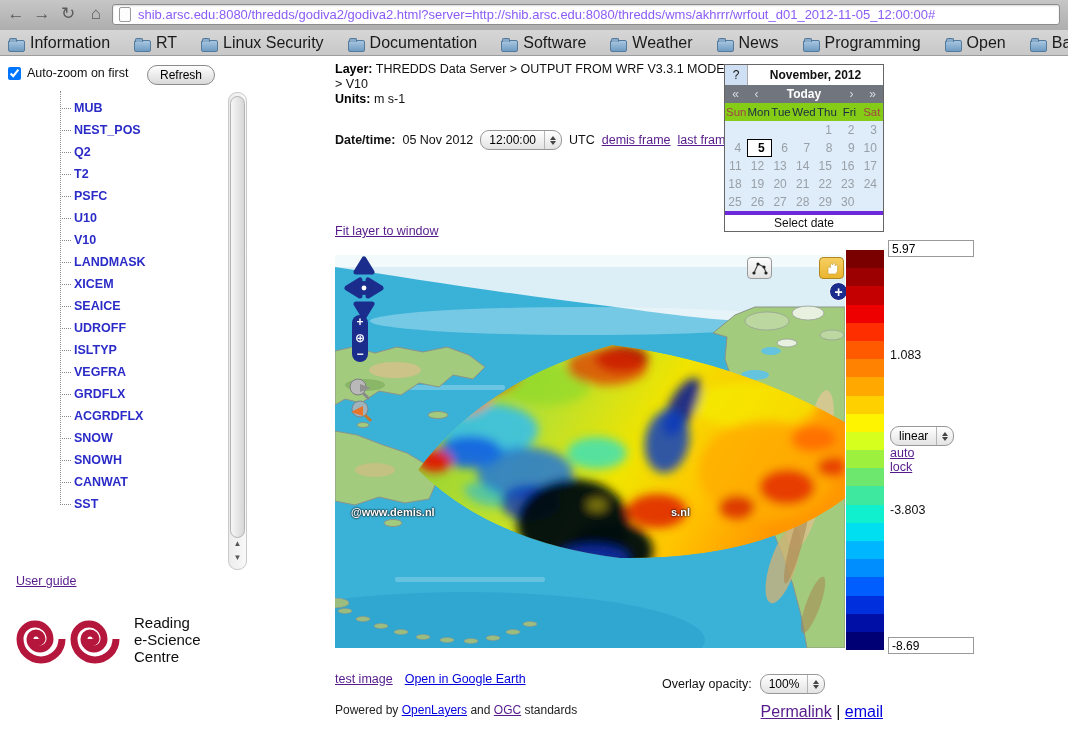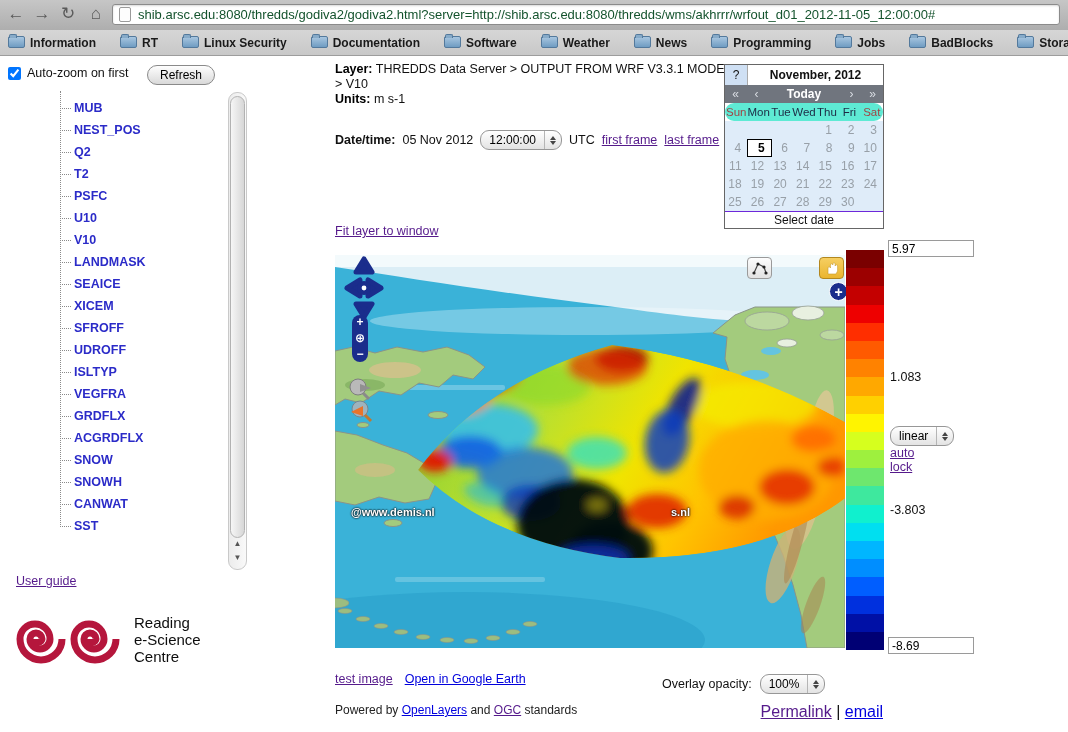--- a/index.html
+++ b/index.html
@@ -9,26 +9,26 @@
 
   
   #chrome{left:0;top:0;width:1068px;height:30px;
     background:linear-gradient(#c6c6c6,#aeaeae);border-bottom:1px solid #8e8e8e;}
   .navbtn{position:absolute;top:2px;width:24px;height:24px;color:#5a5a5a;
     font-size:17px;line-height:24px;text-align:center;cursor:default;}
   #urlbar{position:absolute;left:112px;top:4px;width:948px;height:21px;background:#fff;
     border:1px solid #8b8b8b;border-radius:3px;box-shadow:inset 0 1px 2px rgba(0,0,0,.15);
     display:flex;align-items:center;padding:0 6px;box-sizing:border-box;}
   #urlbar .doc{width:10px;height:13px;border:1px solid #9a9a9a;border-radius:2px;background:#fdfdfd;margin-right:7px;flex:none;}
-  #urltext{font-size:13px;color:#14532d;white-space:nowrap;overflow:hidden;}
+  #urltext{font-size:13px;color:#8b5cf6;white-space:nowrap;overflow:hidden;}
 
   
   #bmbar{left:0;top:30px;width:1068px;height:26px;background:linear-gradient(#d6d6d6,#c8c8c8);
     border-bottom:1px solid #9d9d9d;display:flex;align-items:center;padding:0 8px;box-sizing:border-box;gap:24px;}
-  .bm{display:flex;align-items:flex-start;gap:5px;font-size:12px;color:#1a1a1a;white-space:nowrap;font-weight:bold;}
+  .bm{display:flex;align-items:flex-end;gap:5px;font-size:16px;color:#1a1a1a;white-space:nowrap;}
   .folder{width:15px;height:10px;background:linear-gradient(#a8c6e0,#6f9cc2);
     border:1px solid #53799c;border-radius:2px;position:relative;flex:none;}
   .folder::before{content:"";position:absolute;left:0;top:-3px;width:6px;height:3px;
     background:#87abc9;border:1px solid #53799c;border-bottom:none;border-radius:2px 2px 0 0;}
 
   
   #autorow{left:8px;top:66px;display:flex;align-items:center;gap:6px;}
   #autorow input{width:13px;height:13px;margin:0;}
   #refreshbtn{position:absolute;left:147px;top:65px;padding:2px 12px;font-size:12px;
     border:1px solid #8a8a8a;border-radius:10px;background:linear-gradient(#fefefe,#d9d9d9);}
@@ -65,28 +65,28 @@
   .macsel .arr .dn{border-top:4px solid #444;}
 
   
   #cal{left:724px;top:64px;width:160px;background:#fff;border:1px solid #666;font-size:12px;box-sizing:border-box;}
   #calhead{display:flex;height:20px;line-height:20px;}
   #calhelp{width:22px;text-align:center;background:#cfe0f4;border-right:1px solid #aaa;}
   #caltitle{flex:1;text-align:center;font-weight:bold;}
   #calnav{display:flex;height:18px;line-height:18px;background:#70757e;color:#fff;}
   #calnav .nv{width:21px;text-align:center;color:#d9dde3;}
   #calnav .today{flex:1;text-align:center;font-weight:bold;color:#fff;}
-  #caldays{display:flex;height:18px;line-height:18px;background:#5eead4;border-radius:9px;}
+  #caldays{display:flex;height:18px;line-height:18px;background:#84cc16;}
   #caldays span{flex:1;text-align:center;font-size:11.5px;color:#1d2a44;}
   #caldays span.we{color:#a04545;}
   #calgrid{background:#dfecf9;}
   .calrow{display:flex;height:18px;line-height:18px;}
   .calrow span{flex:1;text-align:right;padding-right:6px;color:#98a0a8;font-size:12px;box-sizing:border-box;}
   .calrow span.sel{background:#fff;border:1px solid #000;color:#000;font-weight:bold;line-height:16px;}
-  #calfoot{height:16px;line-height:16px;text-align:center;background:#fff;border-top:1px solid #6d28d9;font-size:12px;}
+  #calfoot{height:16px;line-height:16px;text-align:center;background:#fff;border-top:4px solid #6d28d9;font-size:12px;}
 
   
   #fitlink{left:335px;top:224px;}
   #map{left:335px;top:255px;width:510px;height:393px;overflow:hidden;background:#3ab2d8;}
   #map svg{display:block;}
   .wm{position:absolute;color:#fff;font-size:11px;font-weight:bold;
     text-shadow:0 0 2px #000,0 0 2px #000;}
   #panctl{position:absolute;left:8px;top:0px;}
   #zoombar{position:absolute;left:17px;top:60px;width:16px;height:47px;background:#1a2d8c;border-radius:8px;
     display:flex;flex-direction:column;align-items:center;justify-content:space-between;
@@ -156,21 +156,21 @@
     <div class="bm">
       <span class="folder"></span>
       <span>News</span>
     </div>
     <div class="bm">
       <span class="folder"></span>
       <span>Programming</span>
     </div>
     <div class="bm">
       <span class="folder"></span>
-      <span>Jobs</span>
+      <span>Open</span>
     </div>
     <div class="bm">
       <span class="folder"></span>
       <span>BadBlocks</span>
     </div>
     <div class="bm">
       <span class="folder"></span>
       <span>Storage</span>
     </div>
     <div class="bm">
@@ -187,23 +187,22 @@
 <div class="abs" id="tree">
     <ul id="treelist">
       <li style="margin-top: -9px;"><a href="#">MUB</a></li>
       <li><a href="#">NEST_POS</a></li>
       <li><a href="#">Q2</a></li>
       <li><a href="#">T2</a></li>
       <li><a href="#">PSFC</a></li>
       <li><a href="#">U10</a></li>
       <li><a href="#">V10</a></li>
       <li><a href="#">LANDMASK</a></li>
+      <li><a href="#">XICEM</a></li>
       <li><a href="#">SEAICE</a></li>
-      <li><a href="#">XICEM</a></li>
-      <li><a href="#">SFROFF</a></li>
       <li><a href="#">UDROFF</a></li>
       <li><a href="#">ISLTYP</a></li>
       <li><a href="#">VEGFRA</a></li>
       <li><a href="#">GRDFLX</a></li>
       <li><a href="#">ACGRDFLX</a></li>
       <li><a href="#">SNOW</a></li>
       <li><a href="#">SNOWH</a></li>
       <li><a href="#">CANWAT</a></li>
       <li><a href="#">SST</a></li>
     </ul>
@@ -241,21 +240,21 @@
   <b>Date/time:</b>
   <span>05 Nov 2012</span>
   <span class="macsel">
     <span>12:00:00</span>
     <span class="arr">
         <i class="up"></i>
         <i class="dn"></i>
       </span>
   </span>
   <span>UTC</span>
-  <a href="#" class="visited">first frame</a>
+  <a href="#" class="visited">demis frame</a>
   <a href="#" class="visited">last frame</a>
 </div>
 
 <div class="abs" id="cal">
   <div id="calhead">
     <div id="calhelp">?</div>
     <div id="caltitle">November, 2012</div>
   </div>
   <div id="calnav">
       <div class="nv">«</div>
@@ -490,21 +489,21 @@
     <div style="background: rgb(16, 240, 206);"></div>
     <div style="background: rgb(0, 223, 240);"></div>
     <div style="background: rgb(0, 182, 255);"></div>
     <div style="background: rgb(0, 142, 255);"></div>
     <div style="background: rgb(0, 94, 255);"></div>
     <div style="background: rgb(0, 48, 222);"></div>
     <div style="background: rgb(0, 16, 166);"></div>
     <div style="background: rgb(0, 0, 116);"></div>
   </div>
 <input class="abs cbx" style="left: 888px; top: 240px;" value="5.97">
-<span class="cblab" style="top:370px">1.083</span>
+<span class="cblab" style="top:348px">1.083</span>
 <span class="macsel abs" style="left:890px;top:426px">
   <span>linear</span>
   <span class="arr">
       <i class="up"></i>
       <i class="dn"></i>
     </span>
 </span>
 <a class="abs visited" href="#" style="left:890px;top:446px">auto</a>
 <a class="abs visited" href="#" style="left:890px;top:460px">lock</a>
 <span class="cblab" style="top:503px">-3.803</span>

